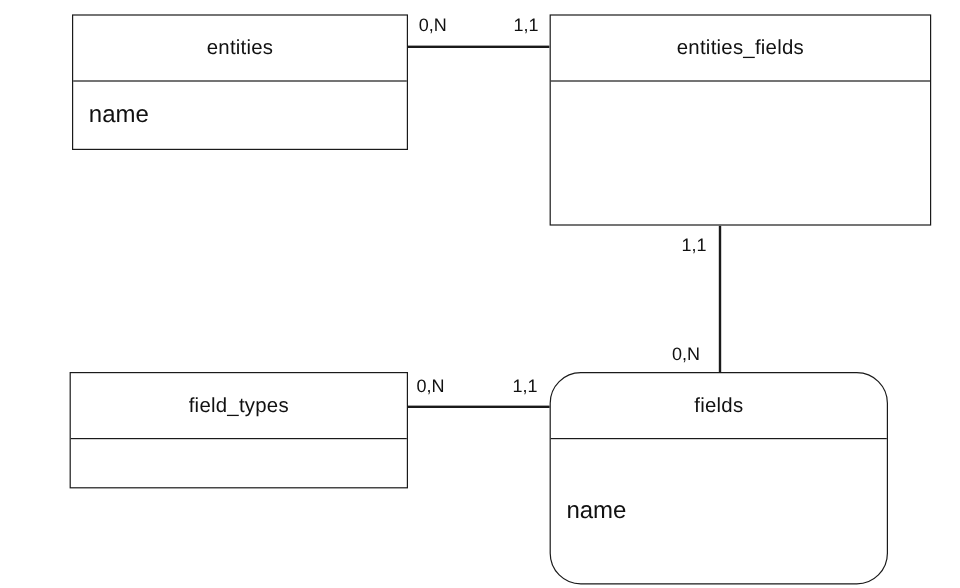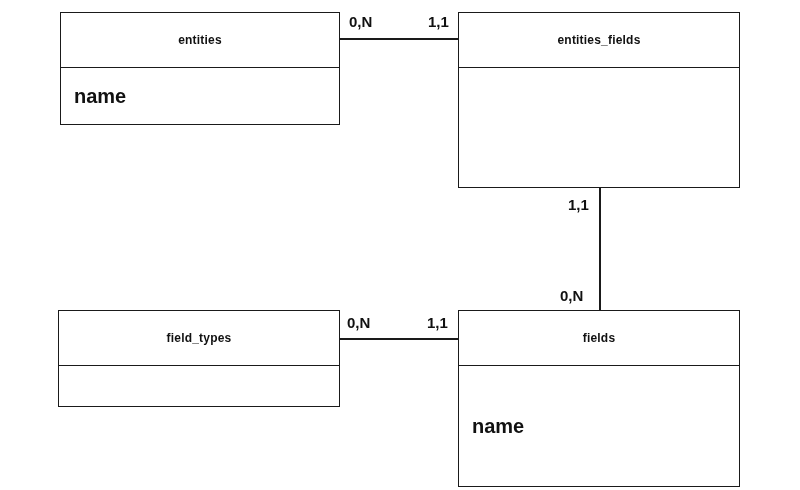--- a/index.html
+++ b/index.html
@@ -1,15 +1,15 @@
 <!DOCTYPE html>
 <html><head>
 <meta charset="utf-8">
 <style>
-  * { margin: 0; padding: 0; box-sizing: border-box; font-weight: bold; }
+  * { margin: 0; padding: 0; box-sizing: border-box; }
   html, body {
     width: 800px; height: 490px;
     background: #ffffff;
     font-family: "Liberation Sans", sans-serif;
     color: #111111;
     overflow: hidden;
   }
   .canvas { position: absolute; left: 0; top: 0; width: 800px; height: 490px; }
 
   .er-table {
@@ -19,21 +19,21 @@
     display: flex;
     flex-direction: column;
   }
   .er-table-header {
     height: 55px;
     flex: 0 0 55px;
     border-bottom: 1.5px solid #1a1a1a;
     display: flex;
     align-items: center;
     justify-content: center;
-    font-size: 12px;
+    font-size: 17px;
     letter-spacing: 0.2px;
     text-align: center;
   }
   .er-table-body {
     flex: 1;
     display: flex;
     flex-direction: column;
   }
   .er-field {
     flex: 1;
@@ -74,35 +74,35 @@
 
   <div class="er-table" style="left:60px; top:12px; width:280px; height:113px;">
     <div class="er-table-header">
       <span>entities</span>
     </div>
     <div class="er-table-body">
       <div class="er-field">name</div>
     </div>
   </div>
 
-  <div class="er-table" style="left:458px; top:12px; width:282px; height:176px;">
+  <div class="er-table" style="left:458px; top:12px; width:318px; height:176px;">
     <div class="er-table-header">
       <span>entities_fields</span>
     </div>
     <div class="er-table-body">
     </div>
   </div>
 
   <div class="er-table" style="left:58px; top:310px; width:282px; height:97px;">
     <div class="er-table-header">
       <span>field_types</span>
     </div>
   </div>
 
-  <div class="er-table" style="left:458px; top:310px; width:282px; height:177px;">
+  <div class="er-table" style="left:458px; top:310px; width:282px; height:177px;border-radius:26px;">
     <div class="er-table-header">
       <span>fields</span>
     </div>
     <div class="er-table-body">
       <div class="er-field">name</div>
     </div>
   </div>
 
 </div>
 

